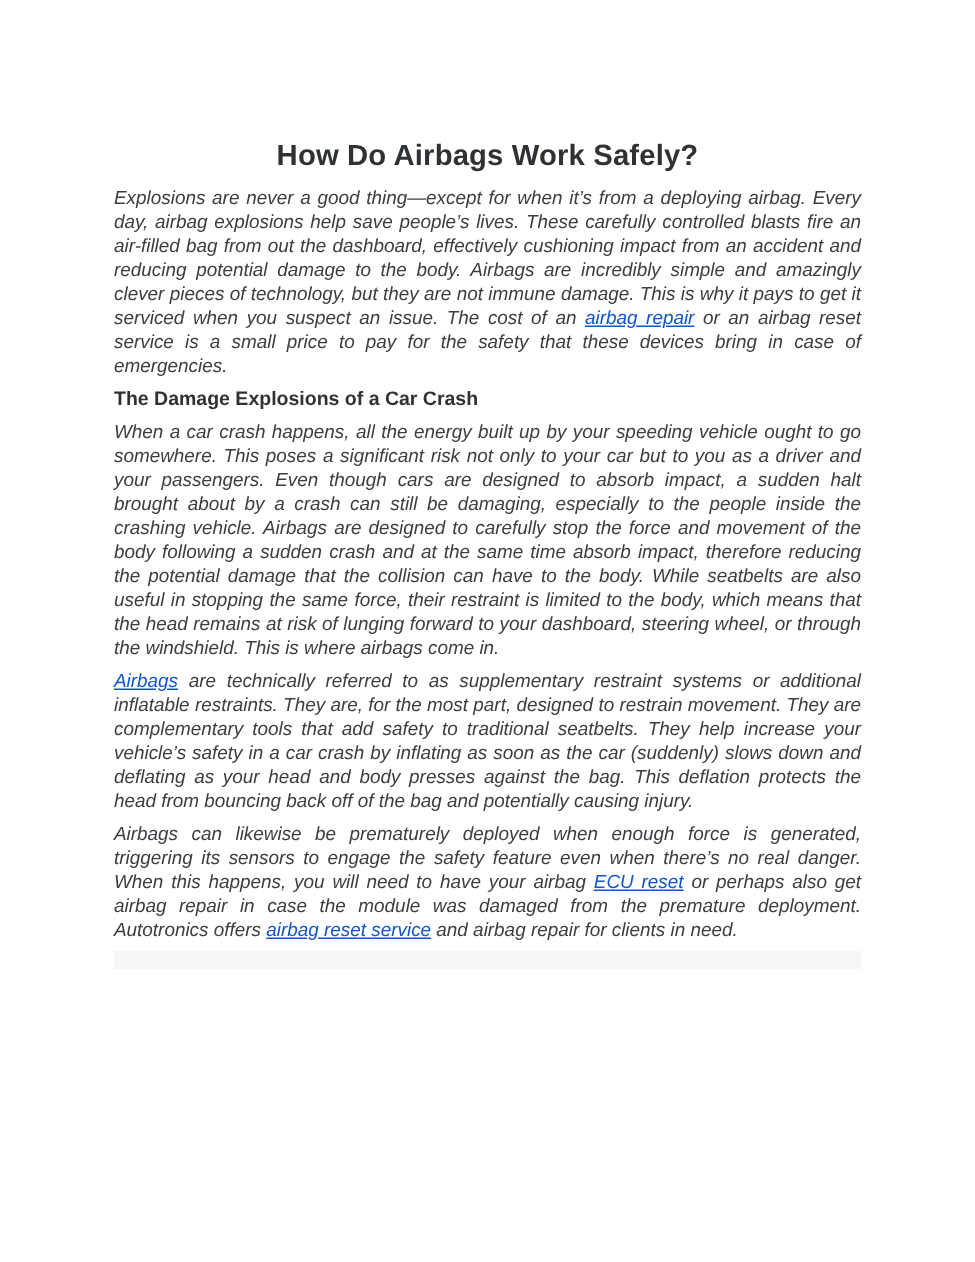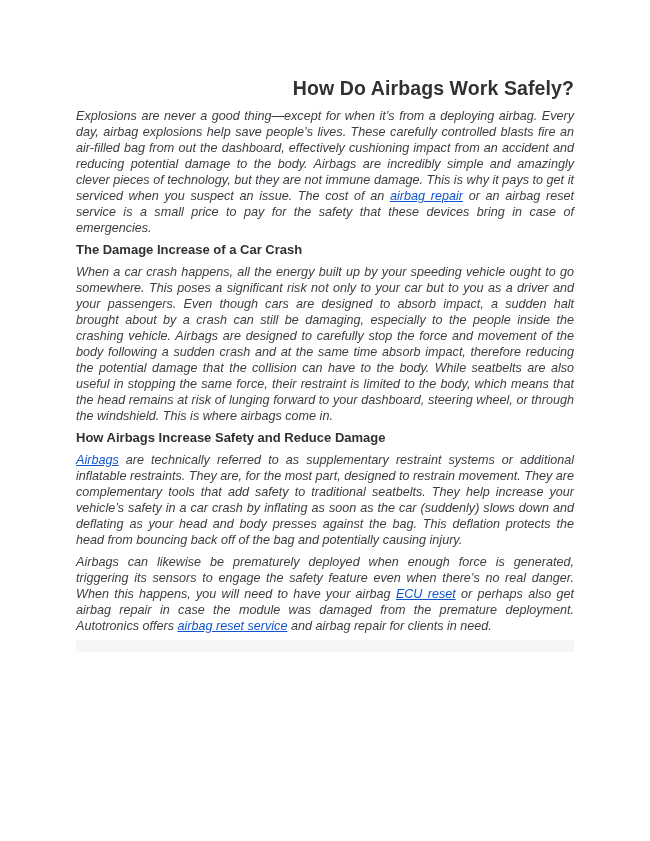--- a/index.html
+++ b/index.html
@@ -17,23 +17,23 @@
     background: var(--page-bg);
     padding: 76px;
     font-family: "Liberation Sans", sans-serif;
     color: var(--text);
     overflow: hidden;
   }
   .doc-title {
     font-size: 19.5px;
     line-height: 24px;
     font-weight: bold;
-    text-align: right;
+    text-align: center;
     color: var(--heading);
-    margin: 0 0 8px 0;
+    margin: 16px 0 8px 0;
     letter-spacing: 0.1px;
   }
   .doc-paragraph {
     font-size: 12.6px;
     line-height: 16px;
     text-align: justify;
     margin: 0 0 6px 0;
     font-style: italic;
   }
   .doc-heading {
@@ -56,25 +56,24 @@
 </style>
 </head>
 <body>
 
 <div class="page">
 
   <h1 class="doc-title">How Do Airbags Work Safely?</h1>
 
   <p class="doc-paragraph"><span>Explosions are never a good thing—except for when it’s from a deploying airbag. Every day, airbag explosions help save people’s lives. These carefully controlled blasts fire an air-filled bag from out the dashboard, effectively cushioning impact from an accident and reducing potential damage to the body. Airbags are incredibly simple and amazingly clever pieces of technology, but they are not immune damage. This is why it pays to get it serviced when you suspect an issue. The cost of an </span><a class="doc-link">airbag repair</a><span> or an airbag reset service is a small price to pay for the safety that these devices bring in case of emergencies.</span></p>
 
-  <h3 class="doc-heading">The Damage Increase of a Car Crash</h3>
+  <h3 class="doc-heading">The Damage Explosions of a Car Crash</h3>
 
   <p class="doc-paragraph">When a car crash happens, all the energy built up by your speeding vehicle ought to go somewhere. This poses a significant risk not only to your car but to you as a driver and your passengers. Even though cars are designed to absorb impact, a sudden halt brought about by a crash can still be damaging, especially to the people inside the crashing vehicle. Airbags are designed to carefully stop the force and movement of the body following a sudden crash and at the same time absorb impact, therefore reducing the potential damage that the collision can have to the body. While seatbelts are also useful in stopping the same force, their restraint is limited to the body, which means that the head remains at risk of lunging forward to your dashboard, steering wheel, or through the windshield. This is where airbags come in.</p>
 
-  <h3 class="doc-heading">How Airbags Increase Safety and Reduce Damage</h3>
 
   <p class="doc-paragraph"><a class="doc-link">Airbags</a><span> are technically referred to as supplementary restraint systems or additional inflatable restraints. They are, for the most part, designed to restrain movement. They are complementary tools that add safety to traditional seatbelts. They help increase your vehicle’s safety in a car crash by inflating as soon as the car (suddenly) slows down and deflating as your head and body presses against the bag. This deflation protects the head from bouncing back off of the bag and potentially causing injury.</span></p>
 
   <p class="doc-paragraph"><span>Airbags can likewise be prematurely deployed when enough force is generated, triggering its sensors to engage the safety feature even when there’s no real danger. When this happens, you will need to have your airbag </span><a class="doc-link">ECU reset</a><span> or perhaps also get airbag repair in case the module was damaged from the premature deployment. Autotronics offers </span><a class="doc-link">airbag reset service</a><span> and airbag repair for clients in need.</span></p>
 
   <div class="footer-band"></div>
 
 </div>
 
 </body></html>

